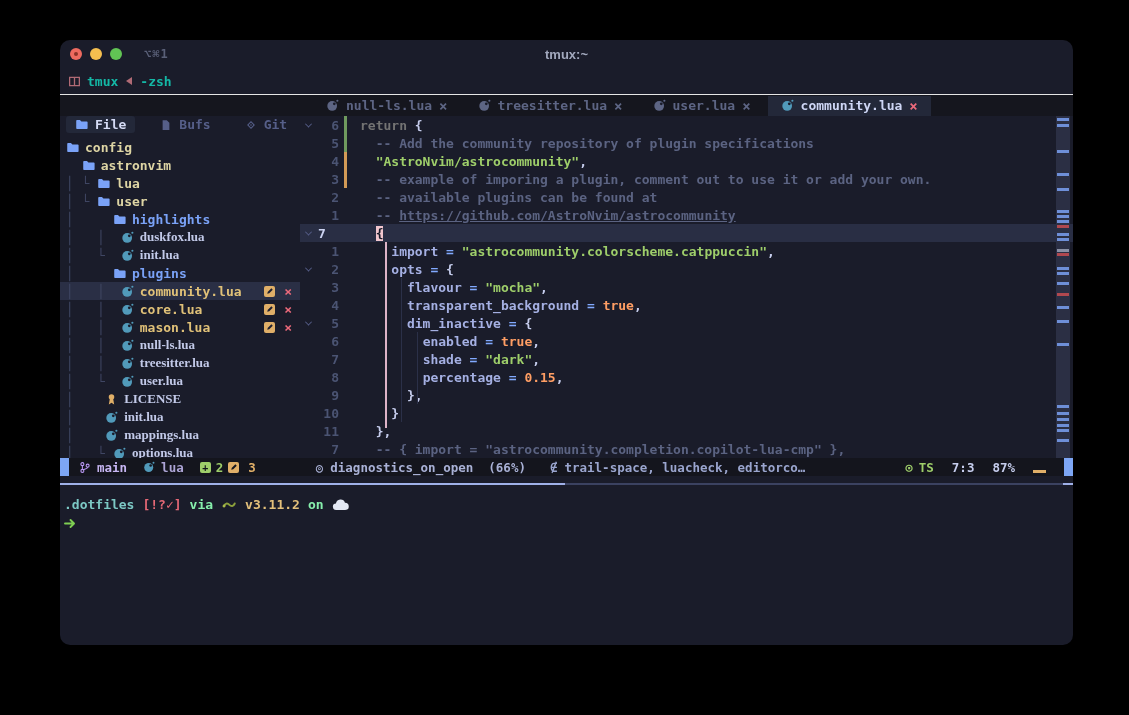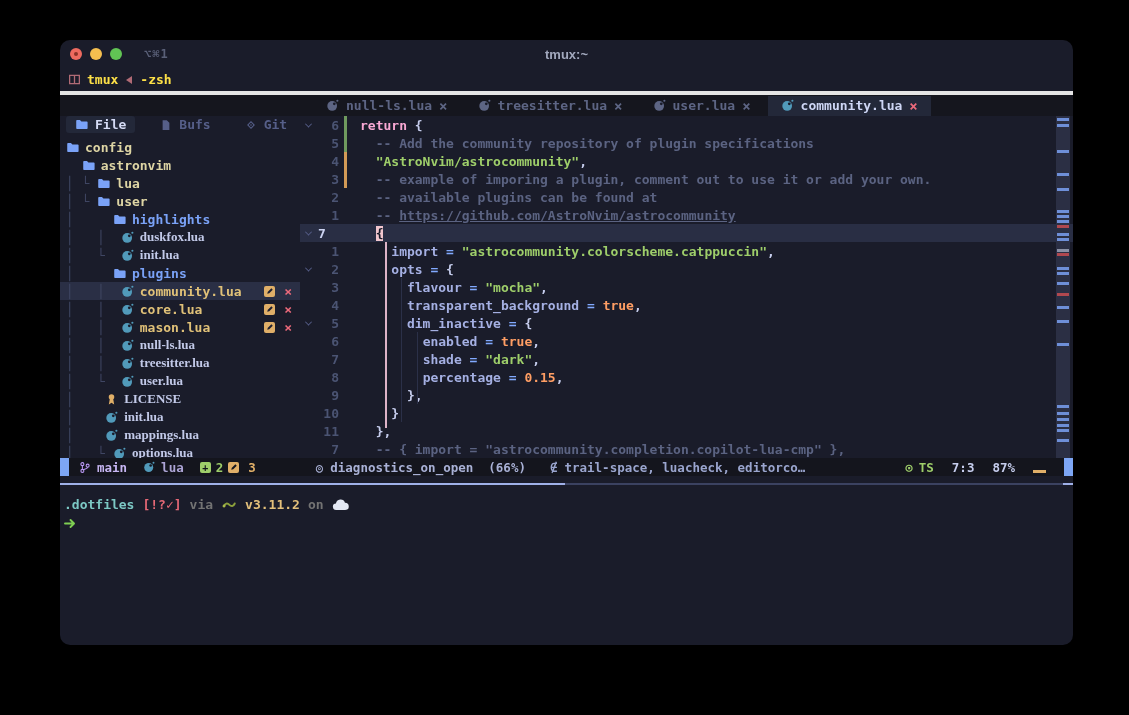--- a/index.html
+++ b/index.html
@@ -11,21 +11,21 @@
   .titlebar{height:28px;position:relative;display:flex;align-items:center;justify-content:center;font-family:"Liberation Sans",sans-serif;font-size:13px;font-weight:700;color:#a2a8bd;}
   .lights{position:absolute;left:10px;top:8px;display:flex;gap:8px;}
   .light{width:12px;height:12px;border-radius:50%;position:relative;}
   .light.red{background:#ed6a5f;}
   .light.red .reddot{position:absolute;left:4px;top:4px;width:4px;height:4px;border-radius:50%;background:#8c3228;}
   .light.yellow{background:#f5bf4f;}
   .light.green{background:#61c454;}
   .shortcut{position:absolute;left:84px;top:7px;color:#5a6078;font-size:12px;letter-spacing:1px;}
 
   
-  .kittybar{height:27px;display:flex;align-items:center;padding-left:8px;color:#fde047;border-bottom:4px solid #e5e5e5;gap:6px;}
+  .kittybar{height:27px;display:flex;align-items:center;padding-left:8px;color:#14b8a6;border-bottom:1px solid #e5e5e5;gap:6px;}
   .tri-left{width:0;height:0;border-top:4px solid transparent;border-bottom:4px solid transparent;border-right:6px solid #b06a75;display:inline-block;margin:0 2px;}
 
   
   .tabline{height:21px;background:#15161e;display:flex;align-items:center;padding-left:253px;gap:4px;}
   .tab{display:flex;align-items:center;gap:7px;padding:2px 13px;color:#5d6584;cursor:default;}
   .tab .ticon{color:#5d6584;display:flex;}
   .tab .tclose{color:#5d6584;font-size:14px;}
   .tab.active{background:#232839;color:#ced6f5;}
   .tab.active .ticon{color:#519aba;}
   .tab.active .tclose{color:#ec6a7b;}
@@ -60,21 +60,21 @@
   .eline.cursorline{background:#292e44;}
   .foldcol{width:16px;flex:none;display:flex;justify-content:center;}
   .chev{width:5px;height:5px;border-right:1.5px solid #565f89;border-bottom:1.5px solid #565f89;transform:rotate(45deg) translate(-1px,-1px);}
   .numcol{width:28px;flex:none;text-align:right;padding-right:5px;color:#4b5473;}
   .numcol.cur{text-align:left;padding-left:2px;color:#cdd4f2;}
   .signcol{width:8px;flex:none;align-self:stretch;display:flex;}
   .gitbar{width:3px;height:100%;}
   .gitbar.add{background:#6f9a5e;}
   .gitbar.change{background:#d29a56;}
   .codetext{padding-left:8px;}
-  .s-fg{color:#c6cded;} .s-kw{color:#f9a8d4;} .s-cm{color:#5b6382;}
+  .s-fg{color:#c6cded;} .s-kw{color:#737373;} .s-cm{color:#5b6382;}
   .s-cmu{color:#5b6382;text-decoration:underline;}
   .s-str{color:#9ece6a;} .s-id{color:#a5b0e3;} .s-op{color:#82aaff;}
   .s-bool,.s-num{color:#ff9e64;}
   .s-cursor{background:#f1c6ce;color:#1a1c2a;}
   .scopeline{position:absolute;width:1.5px;background:#ddb3c7;left:85px;top:126px;height:186px;}
   .iguide{position:absolute;width:1px;background:#2b3048;}
   .scrolltrack{position:absolute;right:3px;top:0;width:14px;height:342px;background:#2b2f44;}
   .smark{position:absolute;left:1px;width:12px;height:3px;}
   .smark.b{background:#6e8fd8;} .smark.r{background:#b0484f;} .smark.g{background:#8a90a5;}
 
@@ -97,21 +97,21 @@
   
   .paneborder{height:10px;position:relative;}
   .pb-seg{position:absolute;top:7px;height:2px;}
   .pb-blue{left:0;width:505px;background:#9fb0e8;}
   .pb-gray{left:505px;width:498px;background:#3b4261;}
   .pb-nub{right:0;width:10px;background:#9fb0e8;}
 
   
   .shell{height:132px;padding:9px 0 0 4px;}
   .promptline{display:flex;align-items:center;gap:8px;height:18px;}
-  .p-dir{color:#7cc8c4;} .p-git{color:#e66876;} .p-plain{color:#737373;font-weight:700;}
+  .p-dir{color:#7cc8c4;} .p-git{color:#e66876;} .p-plain{color:#86efac;font-weight:700;}
   .p-ver{color:#e3c07a;}
   .arrowline{height:18px;display:flex;align-items:center;margin-top:1px;}
 </style>
 </head>
 <body>
 
 <div id="window">
 
   <div class="titlebar">
     <div class="lights">

